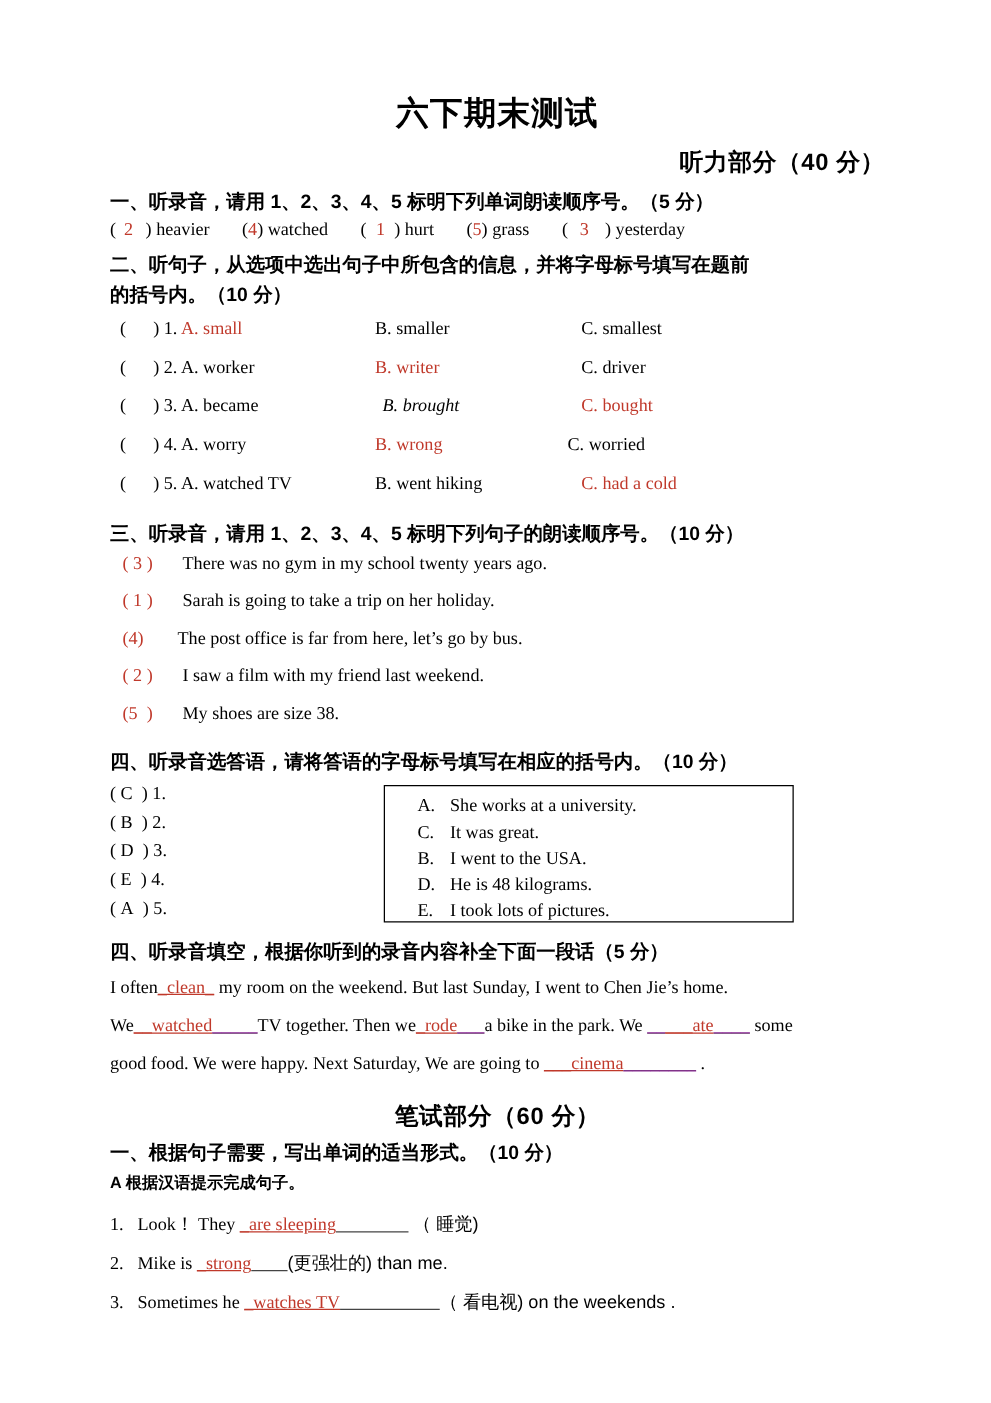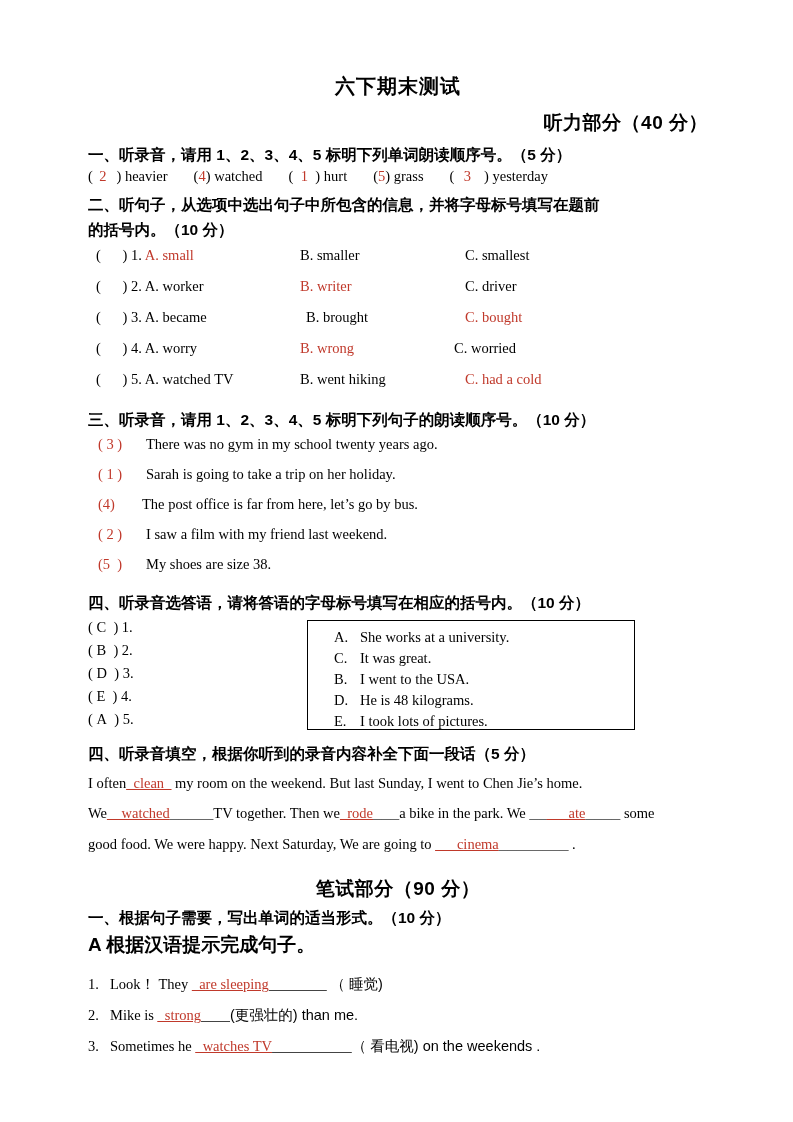--- a/index.html
+++ b/index.html
@@ -27,21 +27,21 @@
     left: 88px;
     top: 0;
     width: 620px;
   }
 
   
   .doc-title {
     text-align: center;
     font-family: "Liberation Sans", "DejaVu Sans", sans-serif;
     font-weight: bold;
-    font-size: 20px;
+    font-size: 26px;
     letter-spacing: 1px;
     margin-top: 74px;
     line-height: 1.25;
   }
   .part-title {
     text-align: right;
     font-family: "Liberation Sans", "DejaVu Sans", sans-serif;
     font-weight: bold;
     font-size: 19px;
     letter-spacing: 0.5px;
@@ -65,21 +65,21 @@
     font-weight: bold;
     font-size: 15.5px;
     line-height: 1.45;
     margin-top: 9px;
     margin-bottom: 2px;
     letter-spacing: 0px;
   }
   .sub-head {
     font-family: "Liberation Sans", "DejaVu Sans", sans-serif;
     font-weight: bold;
-    font-size: 19px;
+    font-size: 13px;
     line-height: 1.45;
     margin-top: 2px;
     margin-bottom: 14px;
   }
   .red { color: #c0392b; }
   .redp { color: #c0392b; }
 
   
   .s1-line {
     font-size: 14.5px;
@@ -94,21 +94,21 @@
   
   .s2-wrap { margin-top: 6px; }
   .s2-row {
     position: relative;
     height: 31px;
     font-size: 14.5px;
   }
   .s2-stem { position: absolute; left: 8px; top: 0; white-space: nowrap; }
   .s2-b    { position: absolute; left: 212px; top: 0; white-space: nowrap; }
   .s2-c    { position: absolute; left: 377px; top: 0; white-space: nowrap; }
-  .s2-row.r3 .s2-b { left: 218px; }
+  .s2-row.r3 .s2-b { left: 218px; font-style: italic; }
   .s2-row.r4 .s2-c { left: 366px; }
 
   
   .s3-wrap { margin-top: 4px; }
   .s3-row {
     font-size: 14.5px;
     height: 30px;
     white-space: nowrap;
     padding-left: 10px;
   }
@@ -148,24 +148,23 @@
     font-size: 14.5px;
     line-height: 2.1;
     margin-top: 2px;
   }
   .blank {
     color: #c0392b;
     text-decoration: underline;
     text-decoration-color: #c0392b;
   }
   .bl-black {
-    color: #737373;
+    color: #a21caf;
     text-decoration: underline;
     text-decoration-color: #555;
-    font-family: Liberation Mono, monospace;
   }
 
   
   .wr-row {
     font-size: 14.5px;
     line-height: 1.6;
     height: 31px;
     white-space: nowrap;
   }
   .wr-num { display: inline-block; width: 22px; }
@@ -261,21 +260,21 @@
   </div>
 
   <div class="sec-head" style="margin-top:2px">四、听录音填空，根据你听到的录音内容补全下面一段话（5 分）</div>
 
   <div class="cloze">
     <div><span>I often</span><span class="blank">_clean_</span><span> my room on the weekend. But last Sunday, I went to Chen Jie’s home.</span></div>
     <div><span>We</span><span class="blank">__watched</span><span class="bl-black">_____</span><span>TV together. Then we</span><span class="blank">_rode</span><span class="bl-black">___</span><span>a bike in the park. We </span><span class="bl-black">__</span><span class="blank">___ate</span><span class="bl-black">____</span><span> some</span></div>
     <div><span>good food. We were happy. Next Saturday, We are going to </span><span class="blank">___cinema</span><span class="bl-black">________</span><span> .</span></div>
   </div>
 
-  <div class="part-title-2">笔试部分（90 分）</div>
+  <div class="part-title-2">笔试部分（60 分）</div>
 
   <div class="sec-head" style="margin-top:4px">一、根据句子需要，写出单词的适当形式。（10 分）</div>
   <div class="sub-head">A 根据汉语提示完成句子。</div>
 
   <div style="margin-top:5px">
     <div class="wr-row"><span class="wr-num">1.</span><span>Look！   They </span><span class="u-red">_are sleeping</span><span class="u-black">________</span> <span class="cn">（ 睡觉)</span></div>
     <div class="wr-row"><span class="wr-num">2.</span><span>Mike is </span><span class="u-red">_strong</span><span class="u-black">____</span><span class="cn">(更强壮的) than me.</span></div>
     <div class="wr-row"><span class="wr-num">3.</span><span>Sometimes he </span><span class="u-red">_watches TV</span><span class="u-black">___________</span><span class="cn">（ 看电视) on   the weekends .</span></div>
   </div>
 

